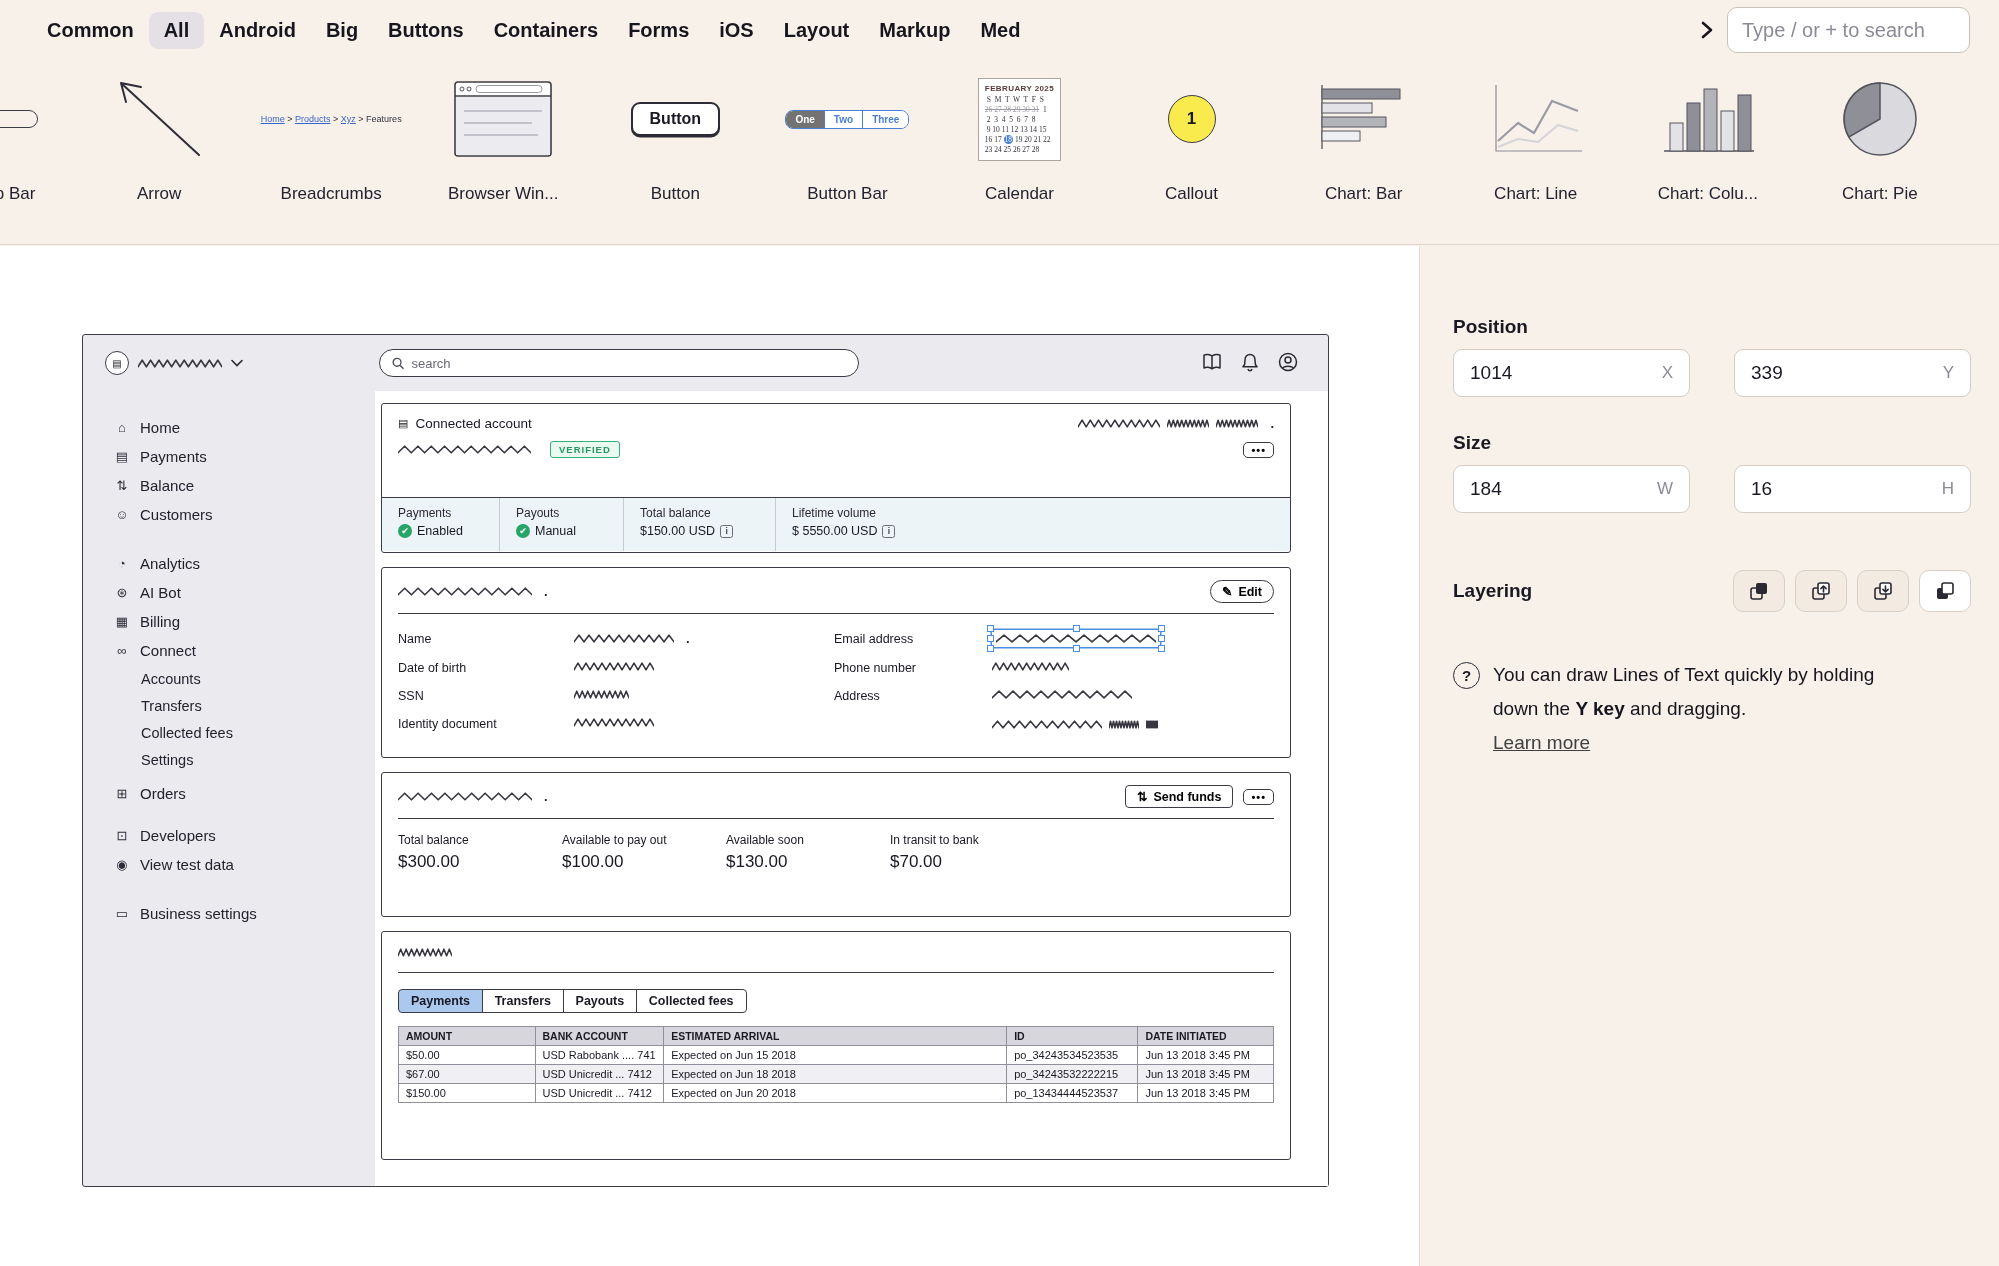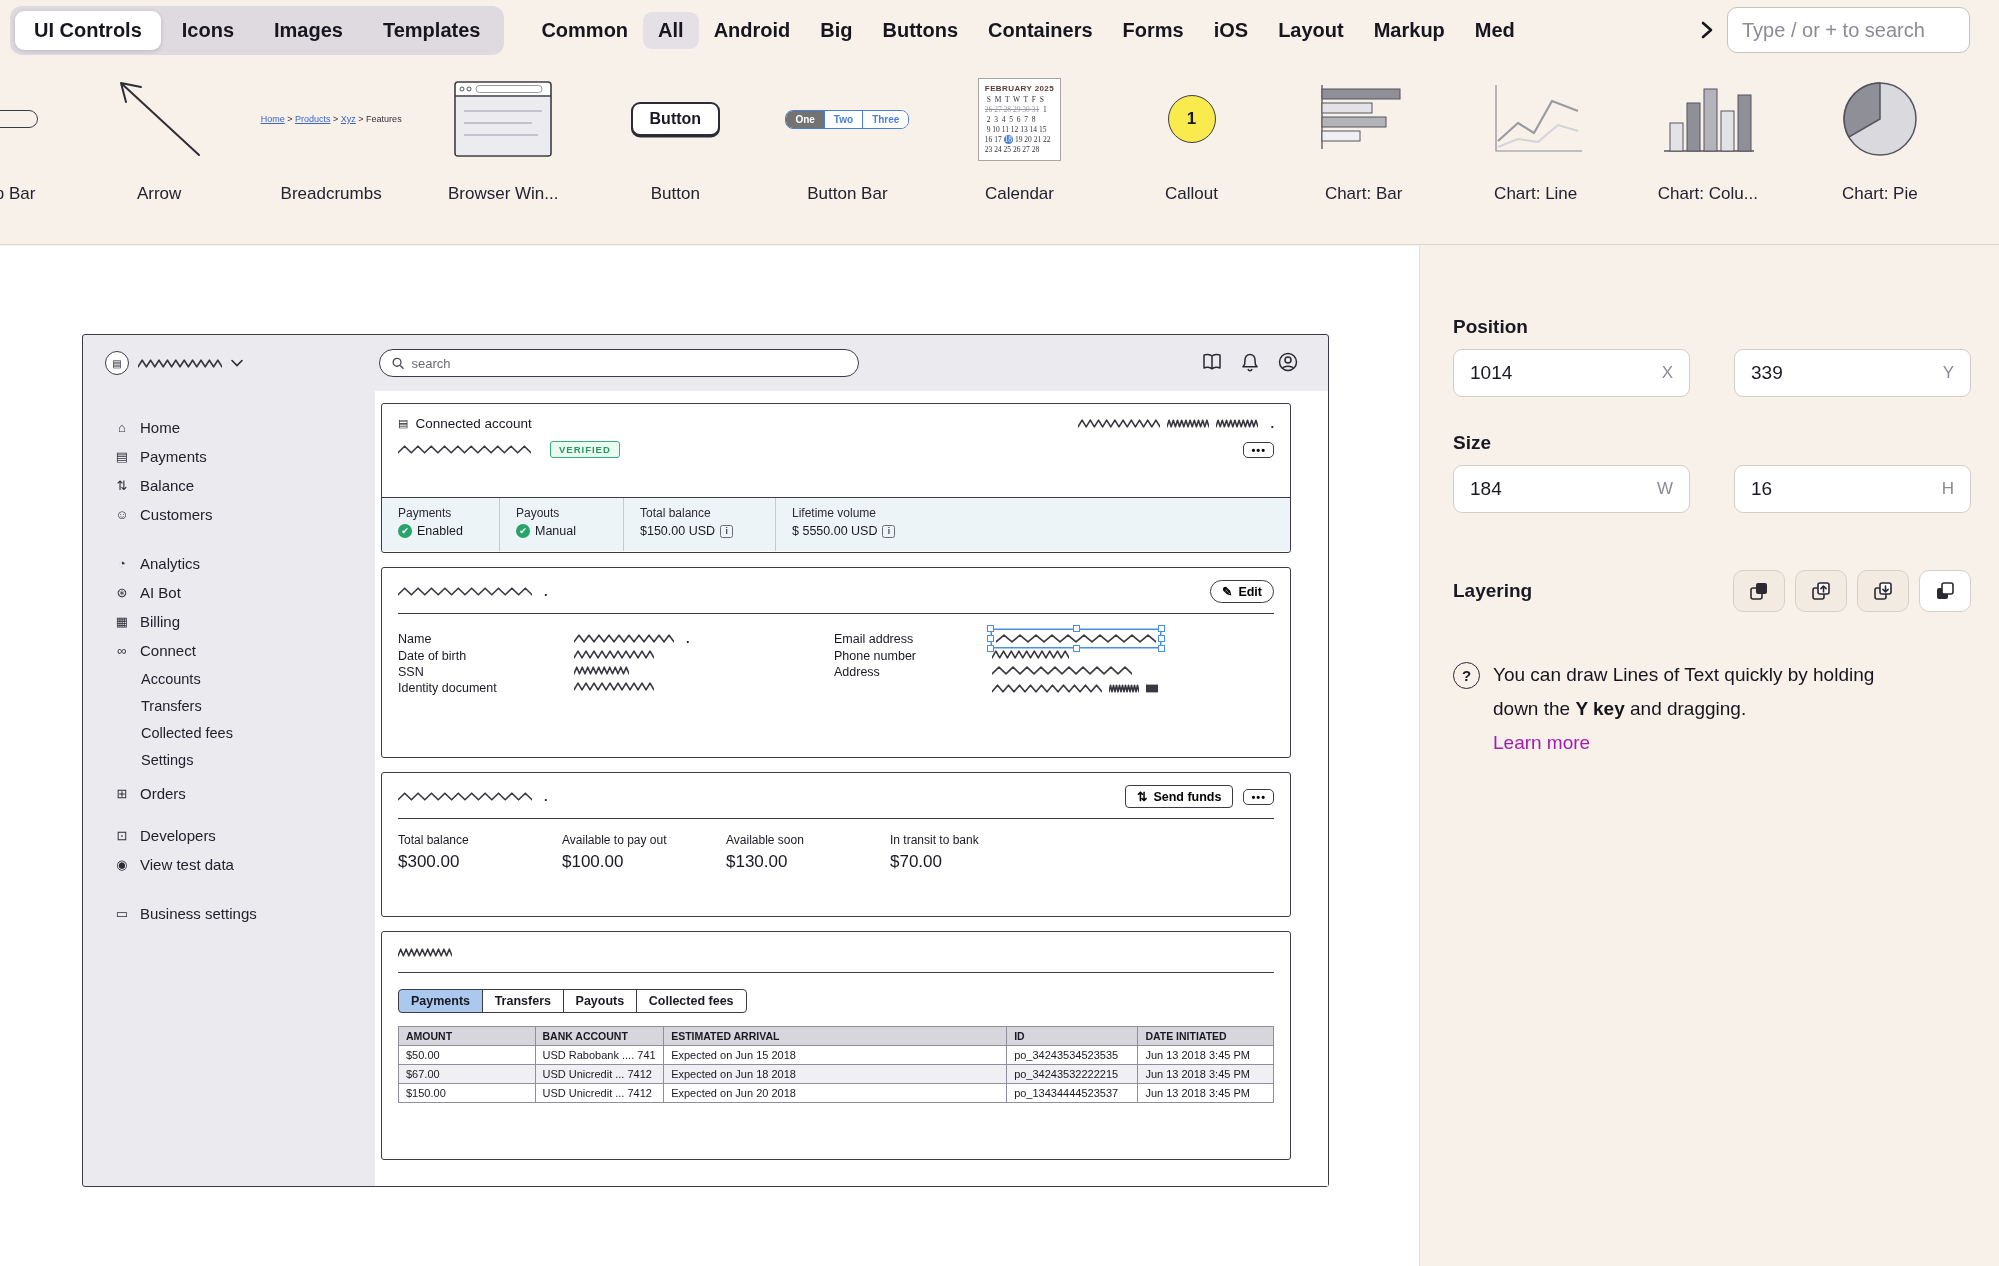--- a/index.html
+++ b/index.html
@@ -78,21 +78,21 @@
   .c1-stats{border-top:1.4px solid #3d3c46;background:#edf4f8;display:flex;height:54px}
   .stat{padding:8px 0 0 16px;border-right:1px solid #c5cad3}
   .stat.s1{width:118px}.stat.s2{width:124px}.stat.s3{width:152px}
   .stat.s4{flex:1;border-right:0}
   .stat-label{font-size:12px;color:#2a2933}
   .stat-val{margin-top:4px;font-size:12.5px;display:flex;align-items:center;gap:5px}
   .check{width:14px;height:14px;border-radius:50%;background:#27a467;color:#fff;font-size:9px;display:inline-flex;align-items:center;justify-content:center;flex:none}
   .info{width:13px;height:13px;border:1px solid #6b6b77;border-radius:2.5px;font-size:8.5px;display:inline-flex;align-items:center;justify-content:center;color:#44434d;font-weight:bold}
 
   .c2{padding:12px 16px;height:191px}
-  .fields{display:grid;grid-template-columns:176px 260px 158px 1fr;row-gap:2px;margin-top:16px;font-size:12.5px;align-items:center}
+  .fields{display:grid;grid-template-columns:176px 260px 158px 1fr;row-gap:14px;margin-top:16px;font-size:12.5px;align-items:center}
   .selbox{position:relative;display:inline-flex;align-items:center;padding:3px 4px;box-shadow:0 0 0 1.5px #4a90e2}
   .hd{position:absolute;width:7px;height:7px;background:#fff;border:1.3px solid #4a90e2}
   .hd.tl{top:-5px;left:-5px}.hd.tm{top:-5px;left:50%;margin-left:-3.5px}.hd.tr{top:-5px;right:-5px}
   .hd.ml{top:50%;margin-top:-3.5px;left:-5px}.hd.mr{top:50%;margin-top:-3.5px;right:-5px}
   .hd.bl{bottom:-5px;left:-5px}.hd.bm{bottom:-5px;left:50%;margin-left:-3.5px}.hd.br{bottom:-5px;right:-5px}
 
   .c3{padding:12px 16px;height:145px}
   .bstats{display:grid;grid-template-columns:164px 164px 164px 1fr;margin-top:14px}
   .b-label{font-size:12px}
   .b-val{font-size:17px;margin-top:5px}
@@ -116,40 +116,34 @@
   .inp{position:relative;width:237px;height:48px;background:#fff;border:1.4px solid #d6cec3;border-radius:9px;display:flex;align-items:center;padding:0 16px}
   .inp input{border:0;outline:0;width:150px;font-size:19px;color:#1a1923;background:transparent}
   .suffix{position:absolute;right:16px;color:#8e8a94;font-size:17px}
   .layer-row{display:flex;align-items:center;justify-content:space-between;margin-top:57px}
   .layer-btns{display:flex;gap:10px}
   .lbtn{width:52px;height:42px;border:1.4px solid #d8d0c5;border-radius:10px;background:#f3ebe1;display:flex;align-items:center;justify-content:center;cursor:pointer}
   .lbtn.white{background:#fff}
   .tip{display:flex;gap:13px;margin-top:46px}
   .qmark{width:27px;height:27px;border:1.6px solid #2a2933;border-radius:50%;font-size:15px;font-weight:bold;display:flex;align-items:center;justify-content:center;flex:none;margin-top:4px}
   .tip-text{font-size:19px;line-height:34px;width:420px;color:#16151e}
-  .lm{display:block;width:max-content;cursor:pointer;color:#a21caf}
+  .lm{display:block;width:max-content;text-decoration:underline;cursor:pointer;color:#404040}
 
   svg{display:block}
 </style>
 </head>
 <body>
 
 <svg width="0" height="0" style="position:absolute" aria-hidden="true">
   <defs>
     <path id="zzp" d="M0 8 L6 2 L12 8 L18 2 L24 8 L30 2 L36 8 L42 2 L48 8 L54 2 L60 8 L66 2 L72 8 L78 2 L84 8 L90 2 L96 8 L102 2 L108 8 L114 2 L120 8" fill="none" stroke="currentColor" stroke-width="1.6" stroke-linecap="round" stroke-linejoin="round" vector-effect="non-scaling-stroke"></path>
   </defs>
 </svg>
 
 <header class="topnav">
-  <div class="libgroup">
-    <div class="libtab active">UI Controls</div>
-    <div class="libtab">Icons</div>
-    <div class="libtab">Images</div>
-    <div class="libtab">Templates</div>
-  </div>
   <nav class="cats">
     <div class="cat">Common</div>
     <div class="cat active">All</div>
     <div class="cat">Android</div>
     <div class="cat">Big</div>
     <div class="cat">Buttons</div>
     <div class="cat">Containers</div>
     <div class="cat">Forms</div>
     <div class="cat">iOS</div>
     <div class="cat">Layout</div>

